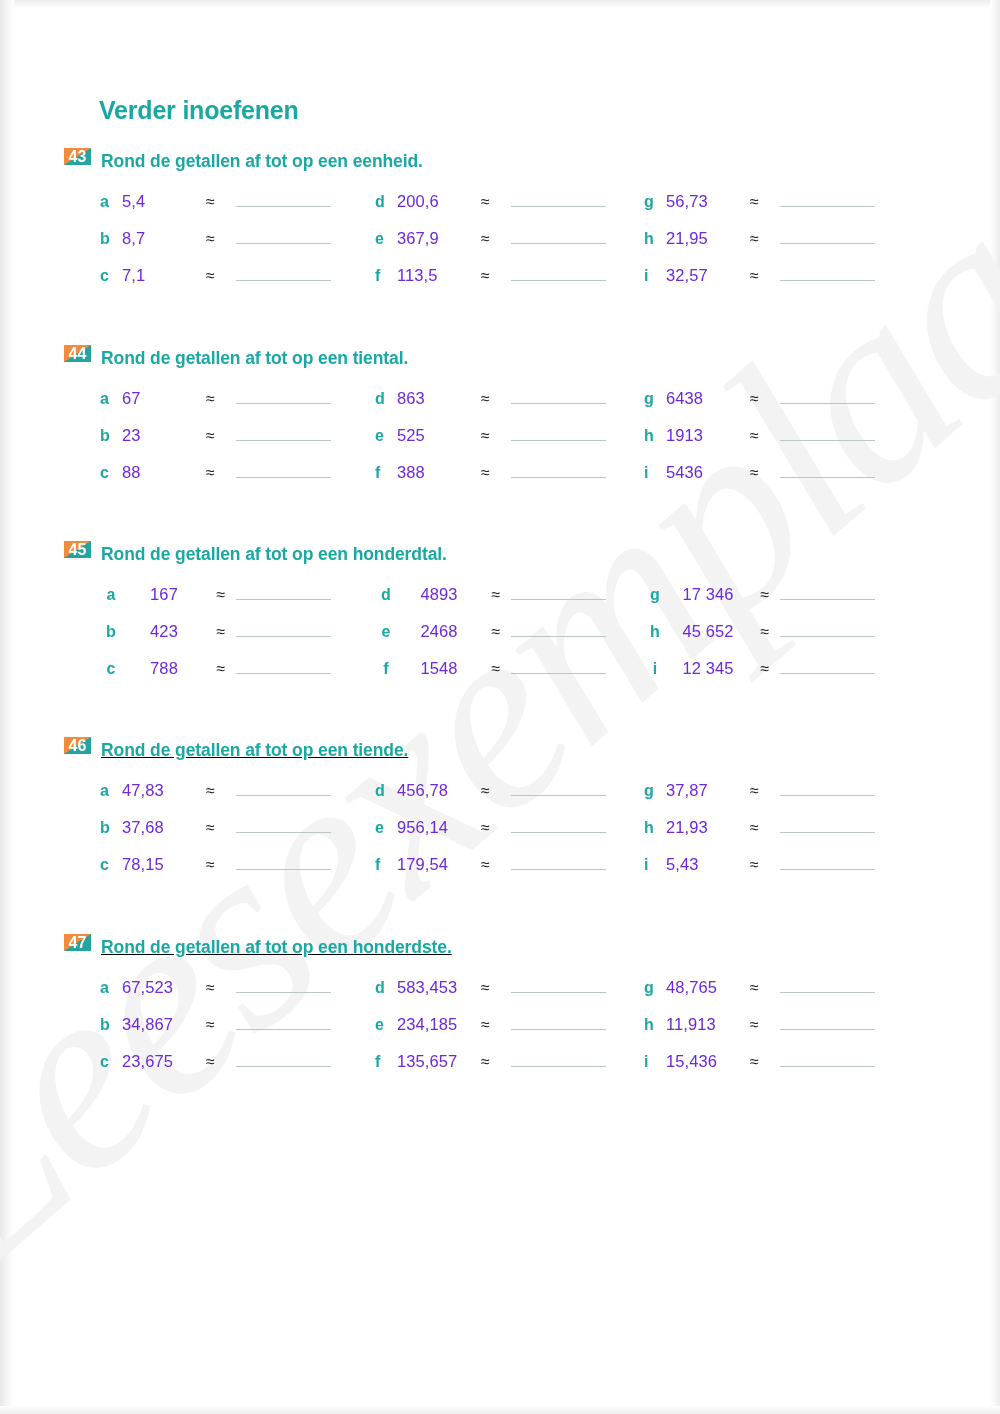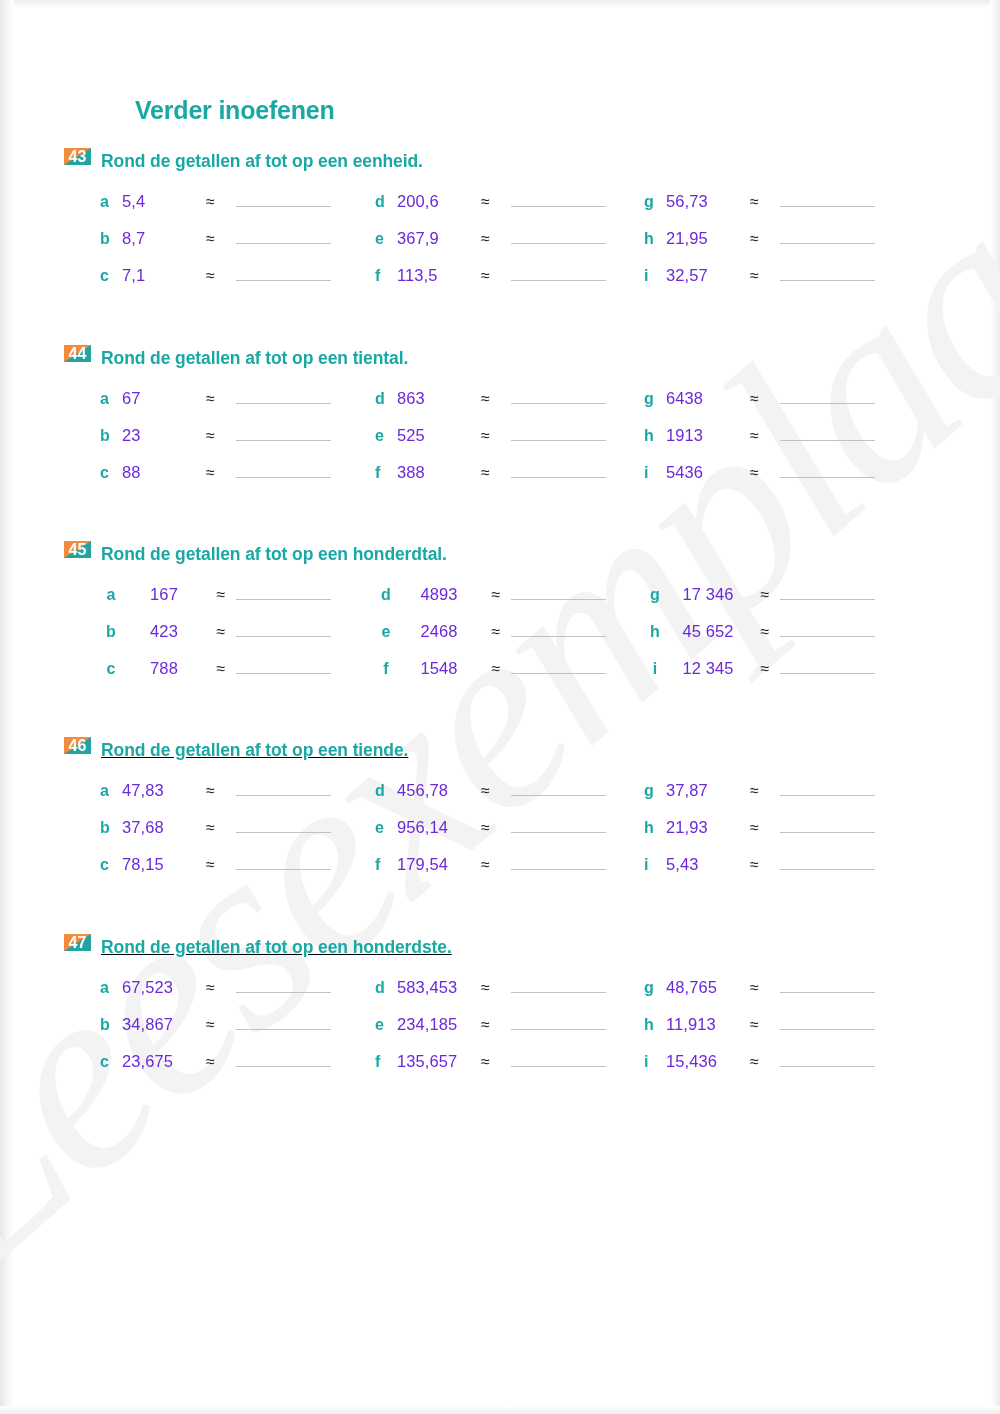--- a/index.html
+++ b/index.html
@@ -72,21 +72,20 @@
   }
 
   .section-title {
     position: absolute;
     left: 99px;
     top: 96px;
     font-size: 25px;
     font-weight: bold;
     color: #1aa8a4;
     letter-spacing: -0.2px;
-    margin-left: 36px;
   }
 
   .exercise {
     position: absolute;
     left: 64px;
     width: 880px;
   }
 
   .ex-head {
     display: flex;

